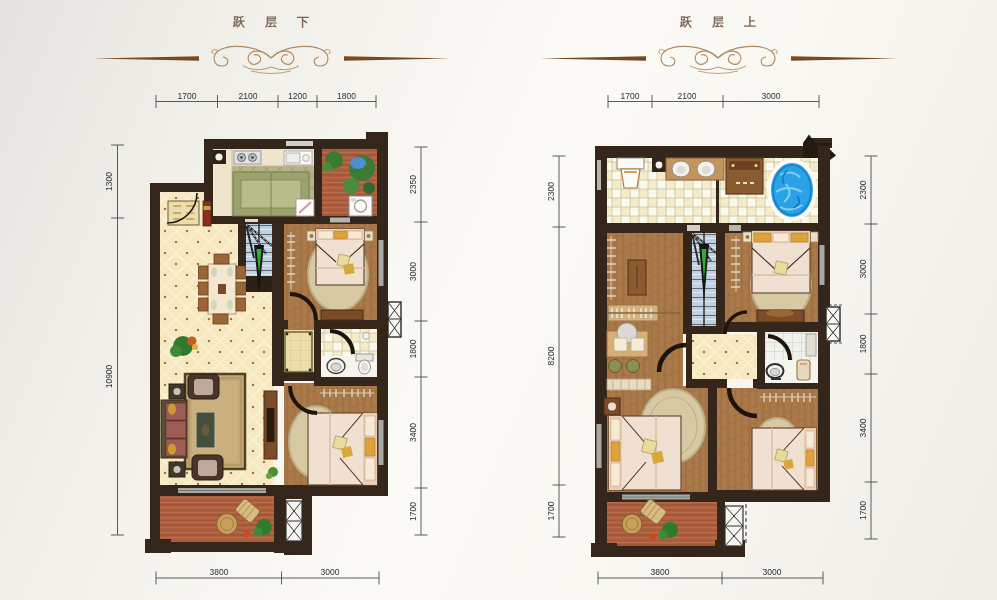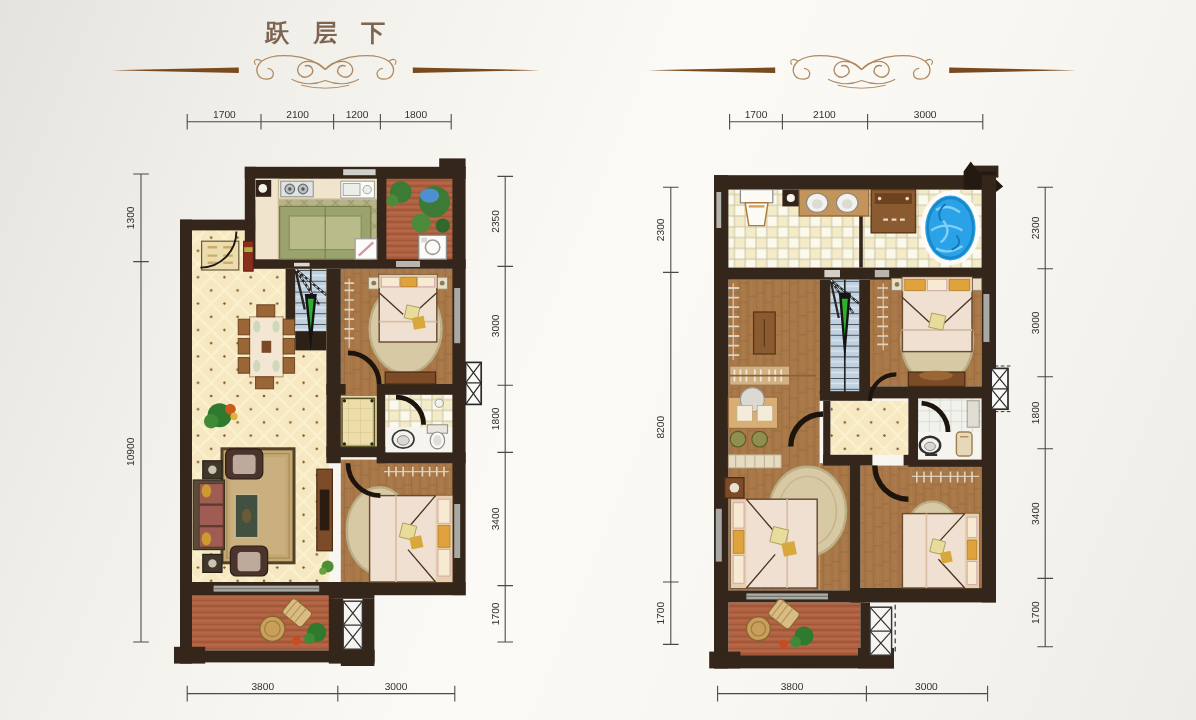--- a/index.html
+++ b/index.html
@@ -1,28 +1,29 @@
 <!DOCTYPE html>
 <html><head>
 <meta charset="utf-8">
 <style>
   html,body{margin:0;padding:0;}
   #page{position:relative;width:997px;height:600px;overflow:hidden;
     background:linear-gradient(112deg,#e4e3df 0%,#f1efe9 20%,#fbfaf6 48%,#f9f7f2 68%,#eeece6 100%);
     font-family:"Liberation Sans",sans-serif;}
   .title{position:absolute;top:14px;width:240px;text-align:center;
-    font-family:"Liberation Serif",serif;font-weight:bold;font-size:20px;
+    font-family:"Liberation Serif",serif;font-weight:bold;font-size:12px;
     color:#7e6551;letter-spacing:20px;text-indent:20px;}
 </style>
 </head>
 <body>
 <div id="page">
 
 <div class="title" style="left:151px;">跃层下</div>
 
+<div class="title" style="left:598px;">跃层上</div>
 <svg width="997" height="600" viewBox="0 0 997 600" style="position:absolute;left:0;top:0;">
 <defs>
   <pattern id="pcream" width="22" height="22" patternUnits="userSpaceOnUse">
     <rect width="22" height="22" fill="#f6e8c0"></rect>
     <path d="M0,11 L11,0 M11,22 L22,11 M0,11 L11,22 M11,0 L22,11" stroke="#fbf1cf" stroke-width="2" fill="none"></path>
     <path d="M11,9.7 l1.3,1.3 l-1.3,1.3 l-1.3,-1.3 z" fill="#7a4e2c"></path>
     <path d="M0,-1.3 l1.3,1.3 l-1.3,1.3 l-1.3,-1.3 z M22,-1.3 l1.3,1.3 l-1.3,1.3 l-1.3,-1.3 z M0,20.7 l1.3,1.3 l-1.3,1.3 l-1.3,-1.3 z M22,20.7 l1.3,1.3 l-1.3,1.3 l-1.3,-1.3 z" fill="#7a4e2c"></path>
   </pattern>
   <pattern id="pwood" width="21" height="16" patternUnits="userSpaceOnUse">
     <rect width="21" height="16" fill="#a87848"></rect>

